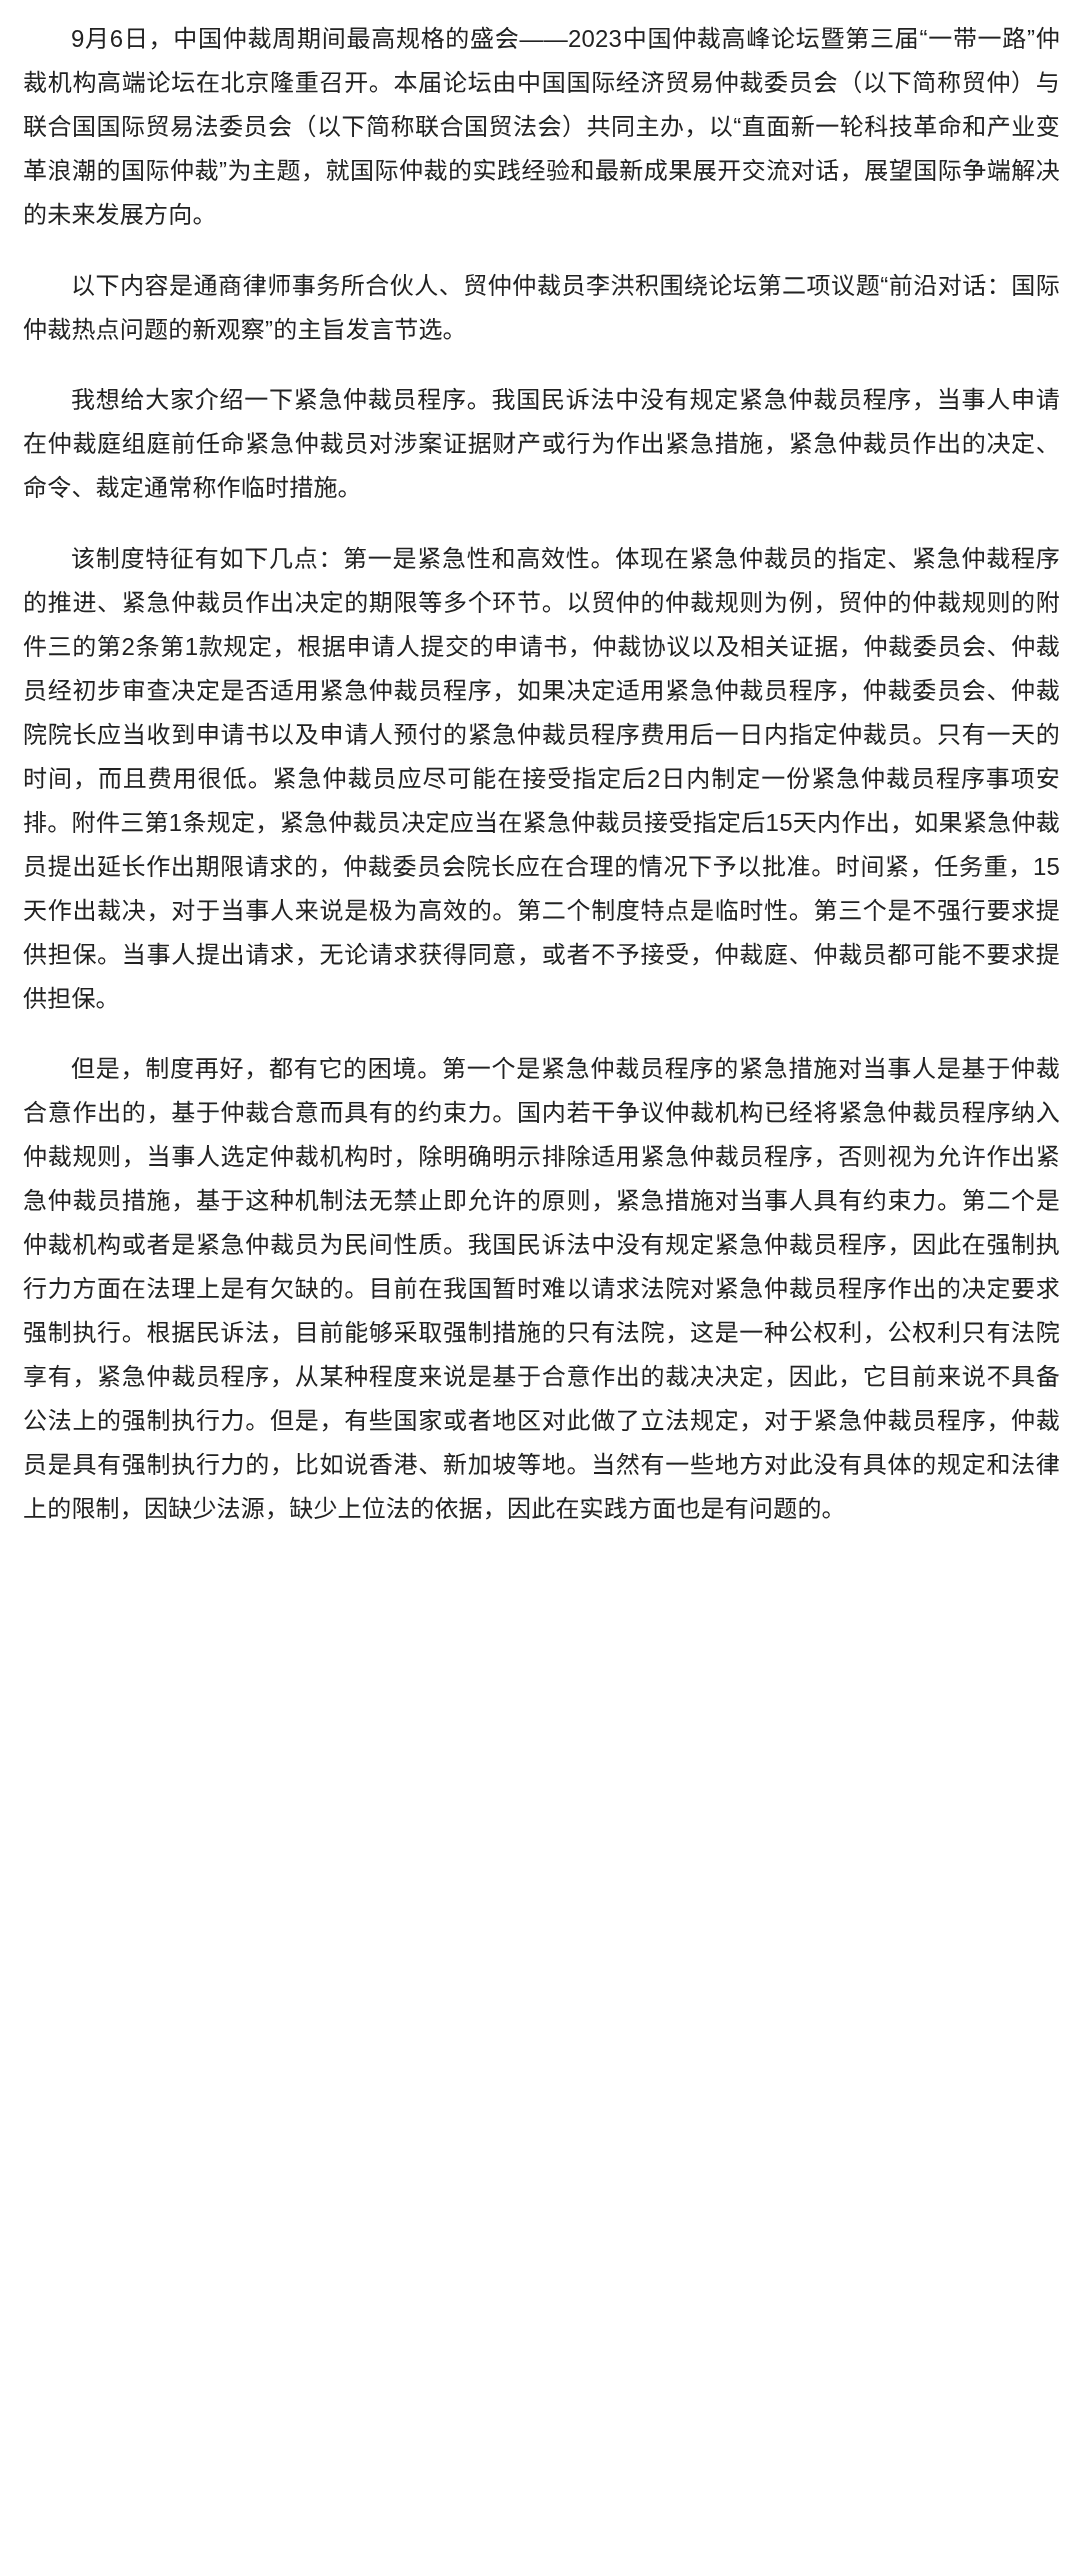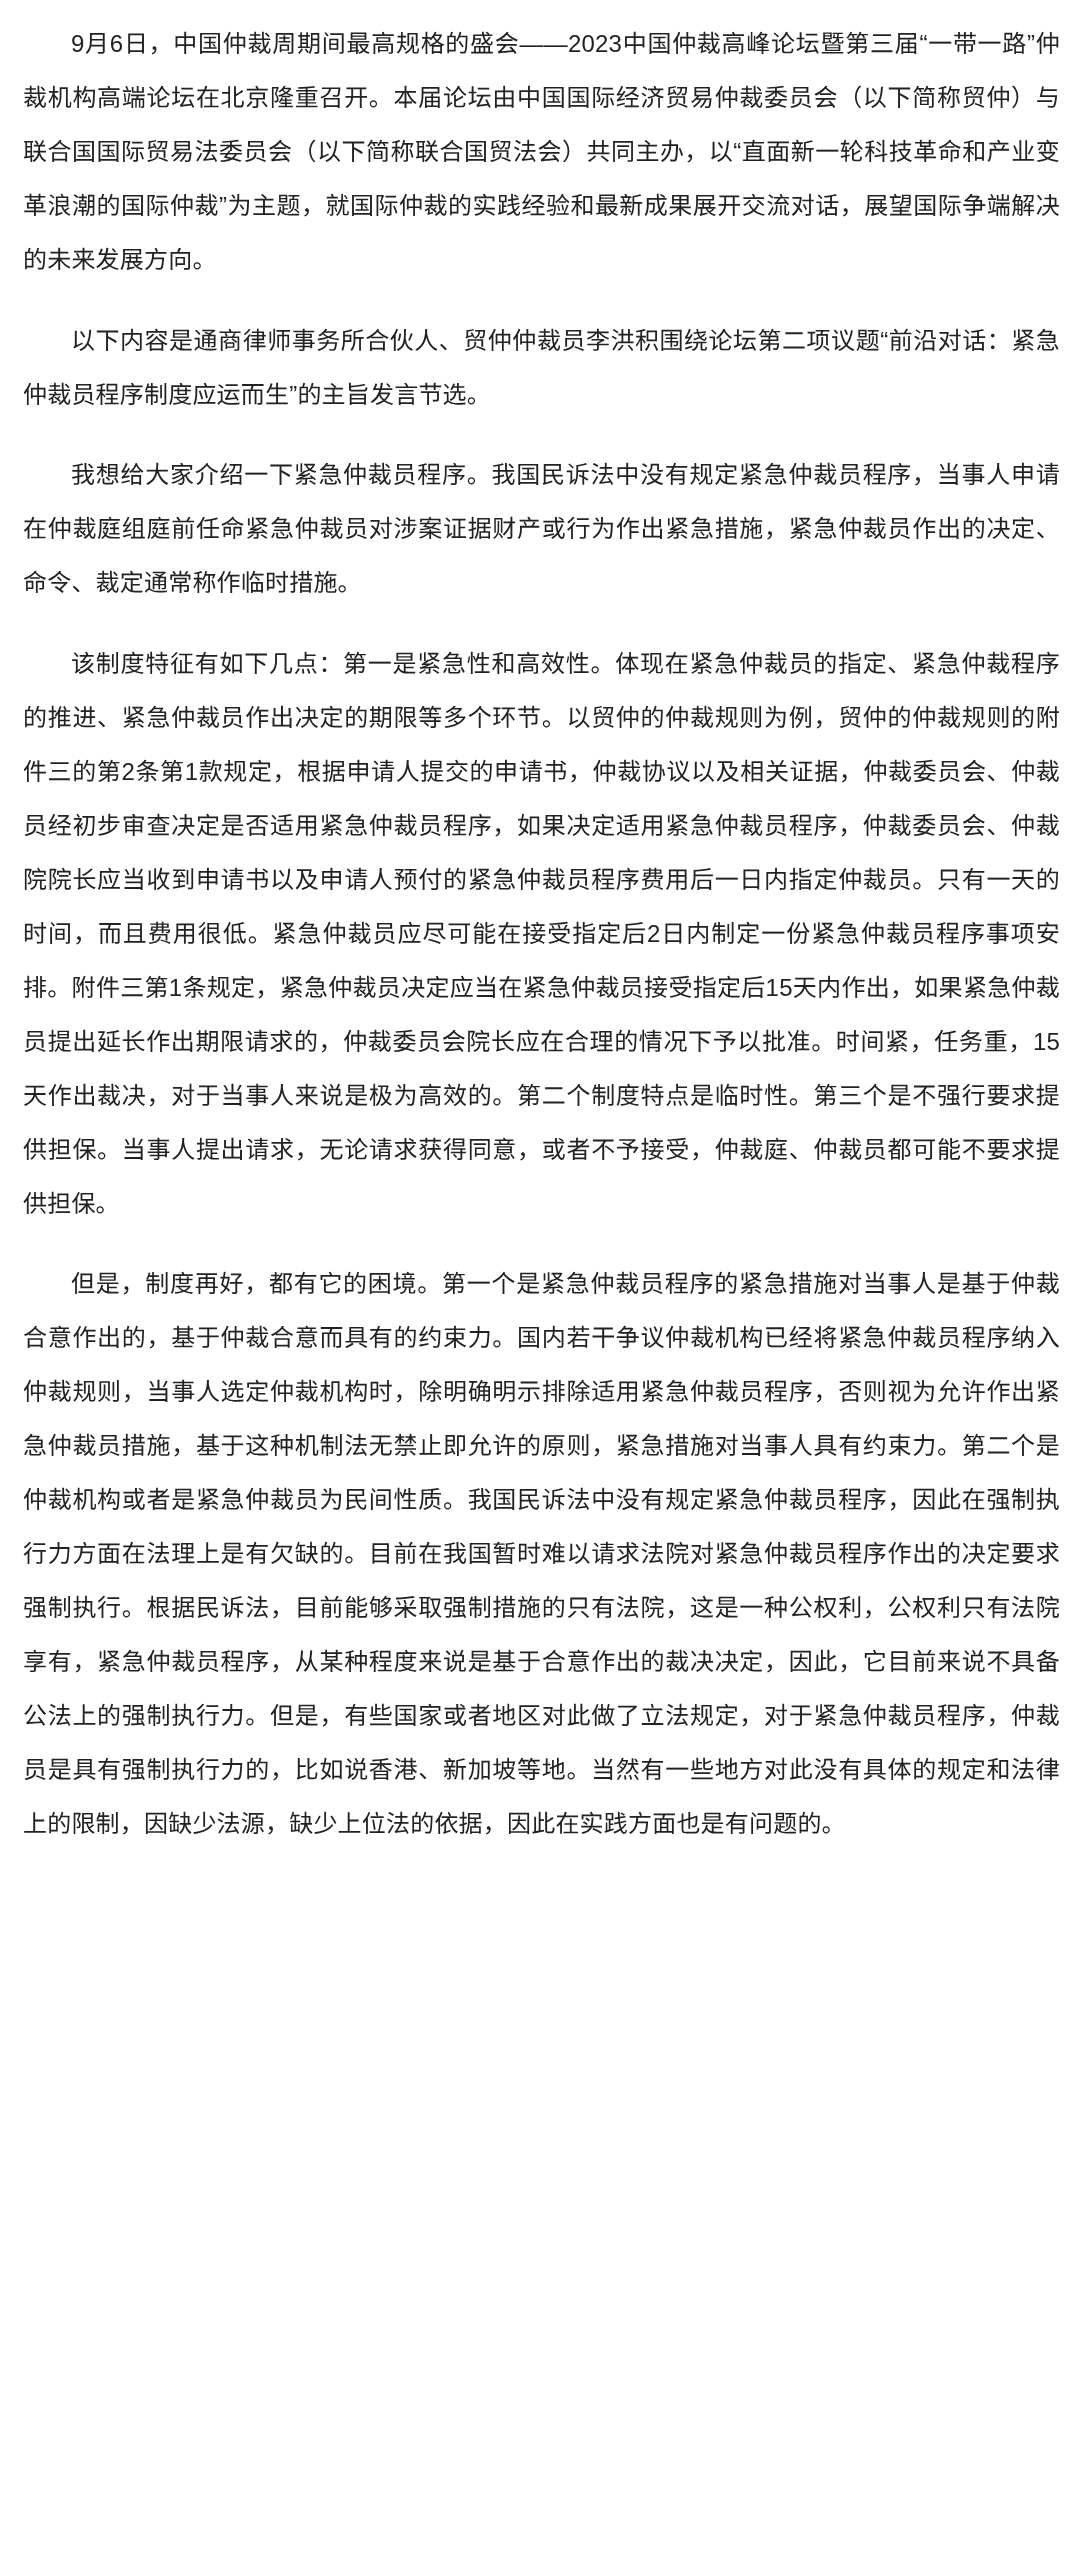--- a/index.html
+++ b/index.html
@@ -23,39 +23,39 @@
     background: #ffffff;
     position: relative;
   }
   .article {
     display: block;
   }
   .para {
     margin: 0 0 26.6px 0;
     padding: 0;
     font-size: 24px;
-    line-height: 54px;
+    line-height: 44px;
     text-indent: 2em;
     text-align: justify;
     text-justify: inter-ideograph;
     letter-spacing: 0.2px;
     color: #222222;
     word-break: break-all;
   }
   .para:last-of-type {
     margin-bottom: 32px;
   }
 </style>
 </head>
 <body>
 
 <div class="page">
   <article class="article">
     <p class="para">9月6日，中国仲裁周期间最高规格的盛会——2023中国仲裁高峰论坛暨第三届“一带一路”仲裁机构高端论坛在北京隆重召开。本届论坛由中国国际经济贸易仲裁委员会（以下简称贸仲）与联合国国际贸易法委员会（以下简称联合国贸法会）共同主办，以“直面新一轮科技革命和产业变革浪潮的国际仲裁”为主题，就国际仲裁的实践经验和最新成果展开交流对话，展望国际争端解决的未来发展方向。</p>
-    <p class="para">以下内容是通商律师事务所合伙人、贸仲仲裁员李洪积围绕论坛第二项议题“前沿对话：紧急仲裁员程序制度应运而生”的主旨发言节选。</p>
+    <p class="para">以下内容是通商律师事务所合伙人、贸仲仲裁员李洪积围绕论坛第二项议题“前沿对话：国际仲裁热点问题的新观察”的主旨发言节选。</p>
     <p class="para">我想给大家介绍一下紧急仲裁员程序。我国民诉法中没有规定紧急仲裁员程序，当事人申请在仲裁庭组庭前任命紧急仲裁员对涉案证据财产或行为作出紧急措施，紧急仲裁员作出的决定、命令、裁定通常称作临时措施。</p>
     <p class="para">该制度特征有如下几点：第一是紧急性和高效性。体现在紧急仲裁员的指定、紧急仲裁程序的推进、紧急仲裁员作出决定的期限等多个环节。以贸仲的仲裁规则为例，贸仲的仲裁规则的附件三的第2条第1款规定，根据申请人提交的申请书，仲裁协议以及相关证据，仲裁委员会、仲裁员经初步审查决定是否适用紧急仲裁员程序，如果决定适用紧急仲裁员程序，仲裁委员会、仲裁院院长应当收到申请书以及申请人预付的紧急仲裁员程序费用后一日内指定仲裁员。只有一天的时间，而且费用很低。紧急仲裁员应尽可能在接受指定后2日内制定一份紧急仲裁员程序事项安排。附件三第1条规定，紧急仲裁员决定应当在紧急仲裁员接受指定后15天内作出，如果紧急仲裁员提出延长作出期限请求的，仲裁委员会院长应在合理的情况下予以批准。时间紧，任务重，15天作出裁决，对于当事人来说是极为高效的。第二个制度特点是临时性。第三个是不强行要求提供担保。当事人提出请求，无论请求获得同意，或者不予接受，仲裁庭、仲裁员都可能不要求提供担保。</p>
     <p class="para">但是，制度再好，都有它的困境。第一个是紧急仲裁员程序的紧急措施对当事人是基于仲裁合意作出的，基于仲裁合意而具有的约束力。国内若干争议仲裁机构已经将紧急仲裁员程序纳入仲裁规则，当事人选定仲裁机构时，除明确明示排除适用紧急仲裁员程序，否则视为允许作出紧急仲裁员措施，基于这种机制法无禁止即允许的原则，紧急措施对当事人具有约束力。第二个是仲裁机构或者是紧急仲裁员为民间性质。我国民诉法中没有规定紧急仲裁员程序，因此在强制执行力方面在法理上是有欠缺的。目前在我国暂时难以请求法院对紧急仲裁员程序作出的决定要求强制执行。根据民诉法，目前能够采取强制措施的只有法院，这是一种公权利，公权利只有法院享有，紧急仲裁员程序，从某种程度来说是基于合意作出的裁决决定，因此，它目前来说不具备公法上的强制执行力。但是，有些国家或者地区对此做了立法规定，对于紧急仲裁员程序，仲裁员是具有强制执行力的，比如说香港、新加坡等地。当然有一些地方对此没有具体的规定和法律上的限制，因缺少法源，缺少上位法的依据，因此在实践方面也是有问题的。</p>
 
   </article>
 
 </div>
 
 
 </body></html>

